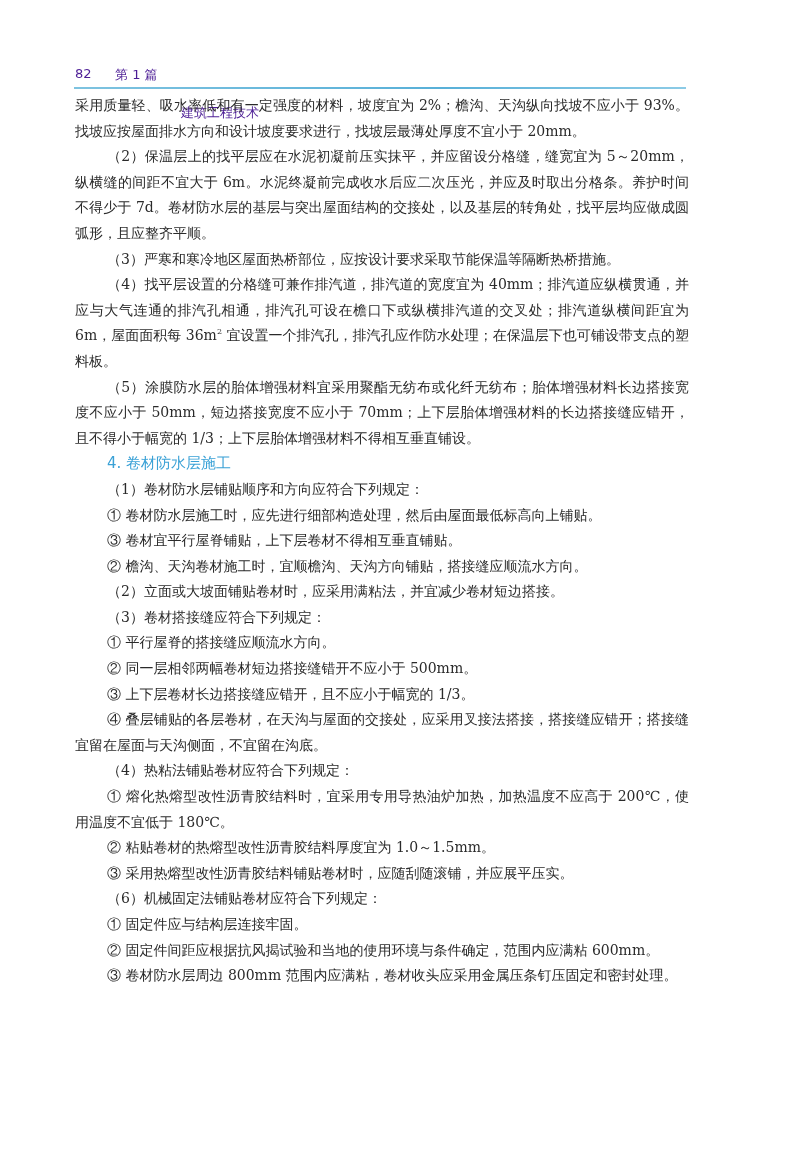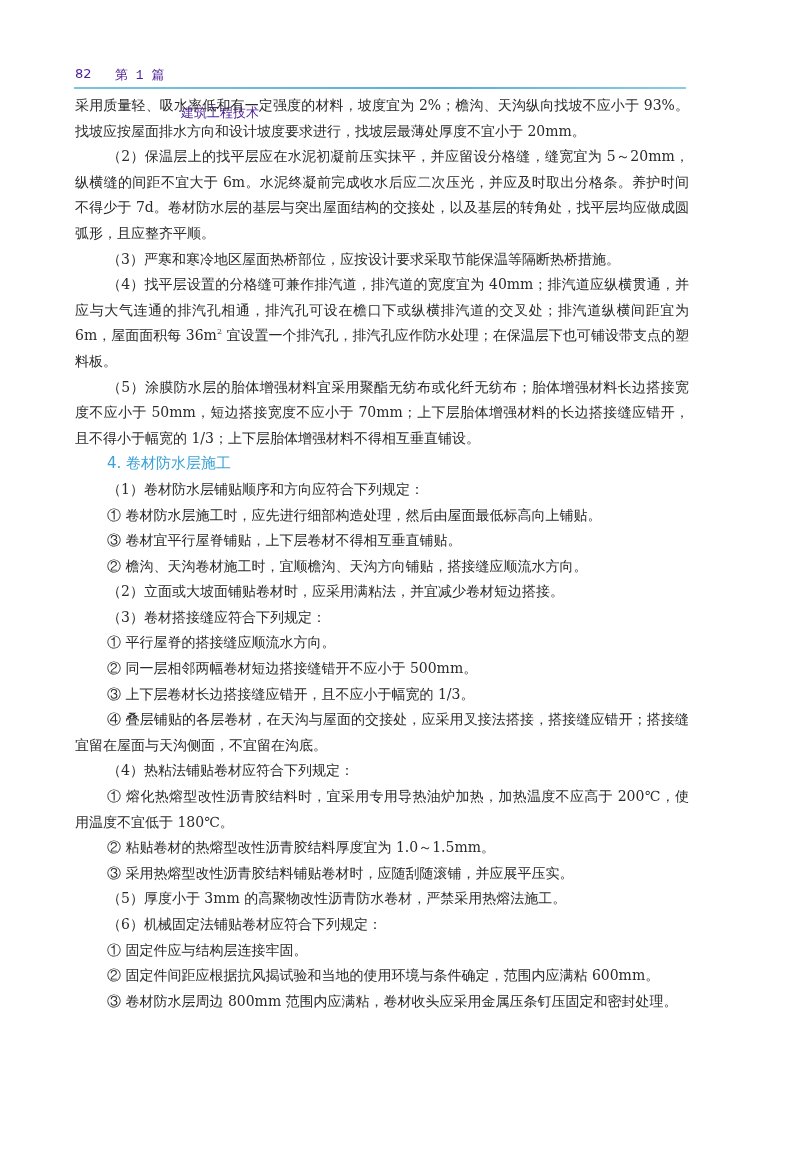--- a/index.html
+++ b/index.html
@@ -1,21 +1,21 @@
 <!DOCTYPE html>
 <html><head>
 <meta charset="utf-8">
 <style>
   html, body { margin: 0; padding: 0; background: #ffffff; }
   body { width: 800px; height: 1149px; position: relative; overflow: hidden;
          font-family: "DejaVu Serif", "Liberation Serif", serif; color: #2a2a2a; }
   .header { position: absolute; left: 75px; top: 66px; width: 612px; height: 22px;
             font-family: "DejaVu Sans", "Liberation Sans", sans-serif; font-size: 13px; color: #4c1d95; }
   .header .page-num { position: absolute; left: 0; top: 0; }
-  .header .part { position: absolute; left: 40px; top: 0; font-family: Liberation Mono, monospace; }
+  .header .part { position: absolute; left: 40px; top: 0; }
   .header .title { position: absolute; left: 106px; top: 6px; margin-top: 32px; }
   .header-rule { position: absolute; left: 74px; top: 87px; width: 612px; height: 2px;
                  background: linear-gradient(to right, #7ec3e0, #58b0d8 60%, #8ccbe6); }
   .content { position: absolute; left: 75px; top: 93px; width: 614px; font-size: 14px; line-height: 25.6px; }
   .content p { margin: 0; text-align: justify; text-justify: inter-character; }
   .indent { text-indent: 32px; }
   .heading { color: #3aa1d6; font-family: "DejaVu Sans", "Liberation Sans", sans-serif; font-size: 15px;
              padding-left: 32px; }
   sup { font-size: 8px; line-height: 0; }
 </style>
@@ -43,18 +43,17 @@
   <p class="indent">（2）立面或大坡面铺贴卷材时，应采用满粘法，并宜减少卷材短边搭接。</p>
   <p class="indent">（3）卷材搭接缝应符合下列规定：</p>
   <p class="indent">① 平行屋脊的搭接缝应顺流水方向。</p>
   <p class="indent">② 同一层相邻两幅卷材短边搭接缝错开不应小于 500mm。</p>
   <p class="indent">③ 上下层卷材长边搭接缝应错开，且不应小于幅宽的 1/3。</p>
   <p class="indent">④ 叠层铺贴的各层卷材，在天沟与屋面的交接处，应采用叉接法搭接，搭接缝应错开；搭接缝宜留在屋面与天沟侧面，不宜留在沟底。</p>
   <p class="indent">（4）热粘法铺贴卷材应符合下列规定：</p>
   <p class="indent">① 熔化热熔型改性沥青胶结料时，宜采用专用导热油炉加热，加热温度不应高于 200℃，使用温度不宜低于 180℃。</p>
   <p class="indent">② 粘贴卷材的热熔型改性沥青胶结料厚度宜为 1.0～1.5mm。</p>
   <p class="indent">③ 采用热熔型改性沥青胶结料铺贴卷材时，应随刮随滚铺，并应展平压实。</p>
-  <p class="indent">（5）厚度小于 3mm 的高聚物改性沥青防水卷材，严禁采用热熔法施工。</p>
   <p class="indent">（6）机械固定法铺贴卷材应符合下列规定：</p>
   <p class="indent">① 固定件应与结构层连接牢固。</p>
   <p class="indent">② 固定件间距应根据抗风揭试验和当地的使用环境与条件确定，范围内应满粘 600mm。</p>
   <p class="indent">③ 卷材防水层周边 800mm 范围内应满粘，卷材收头应采用金属压条钉压固定和密封处理。</p>
 </div>
 
 </body></html>

